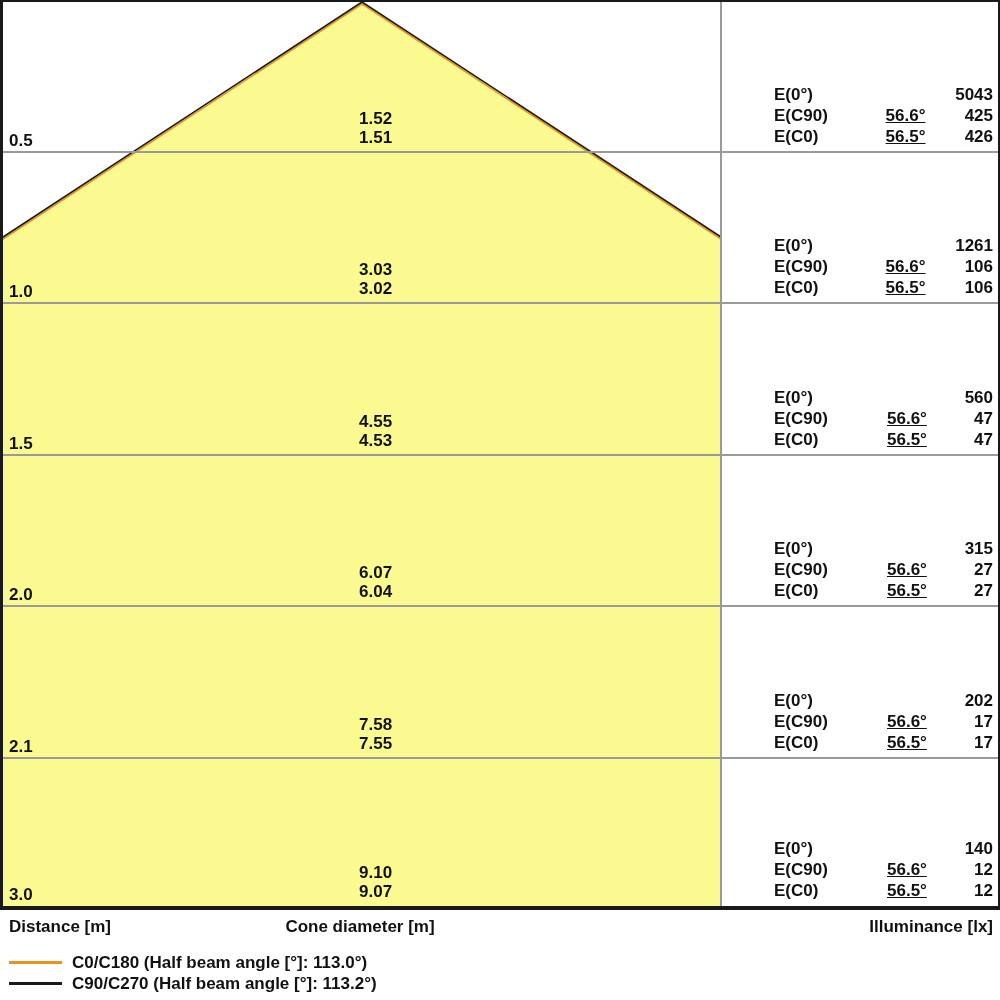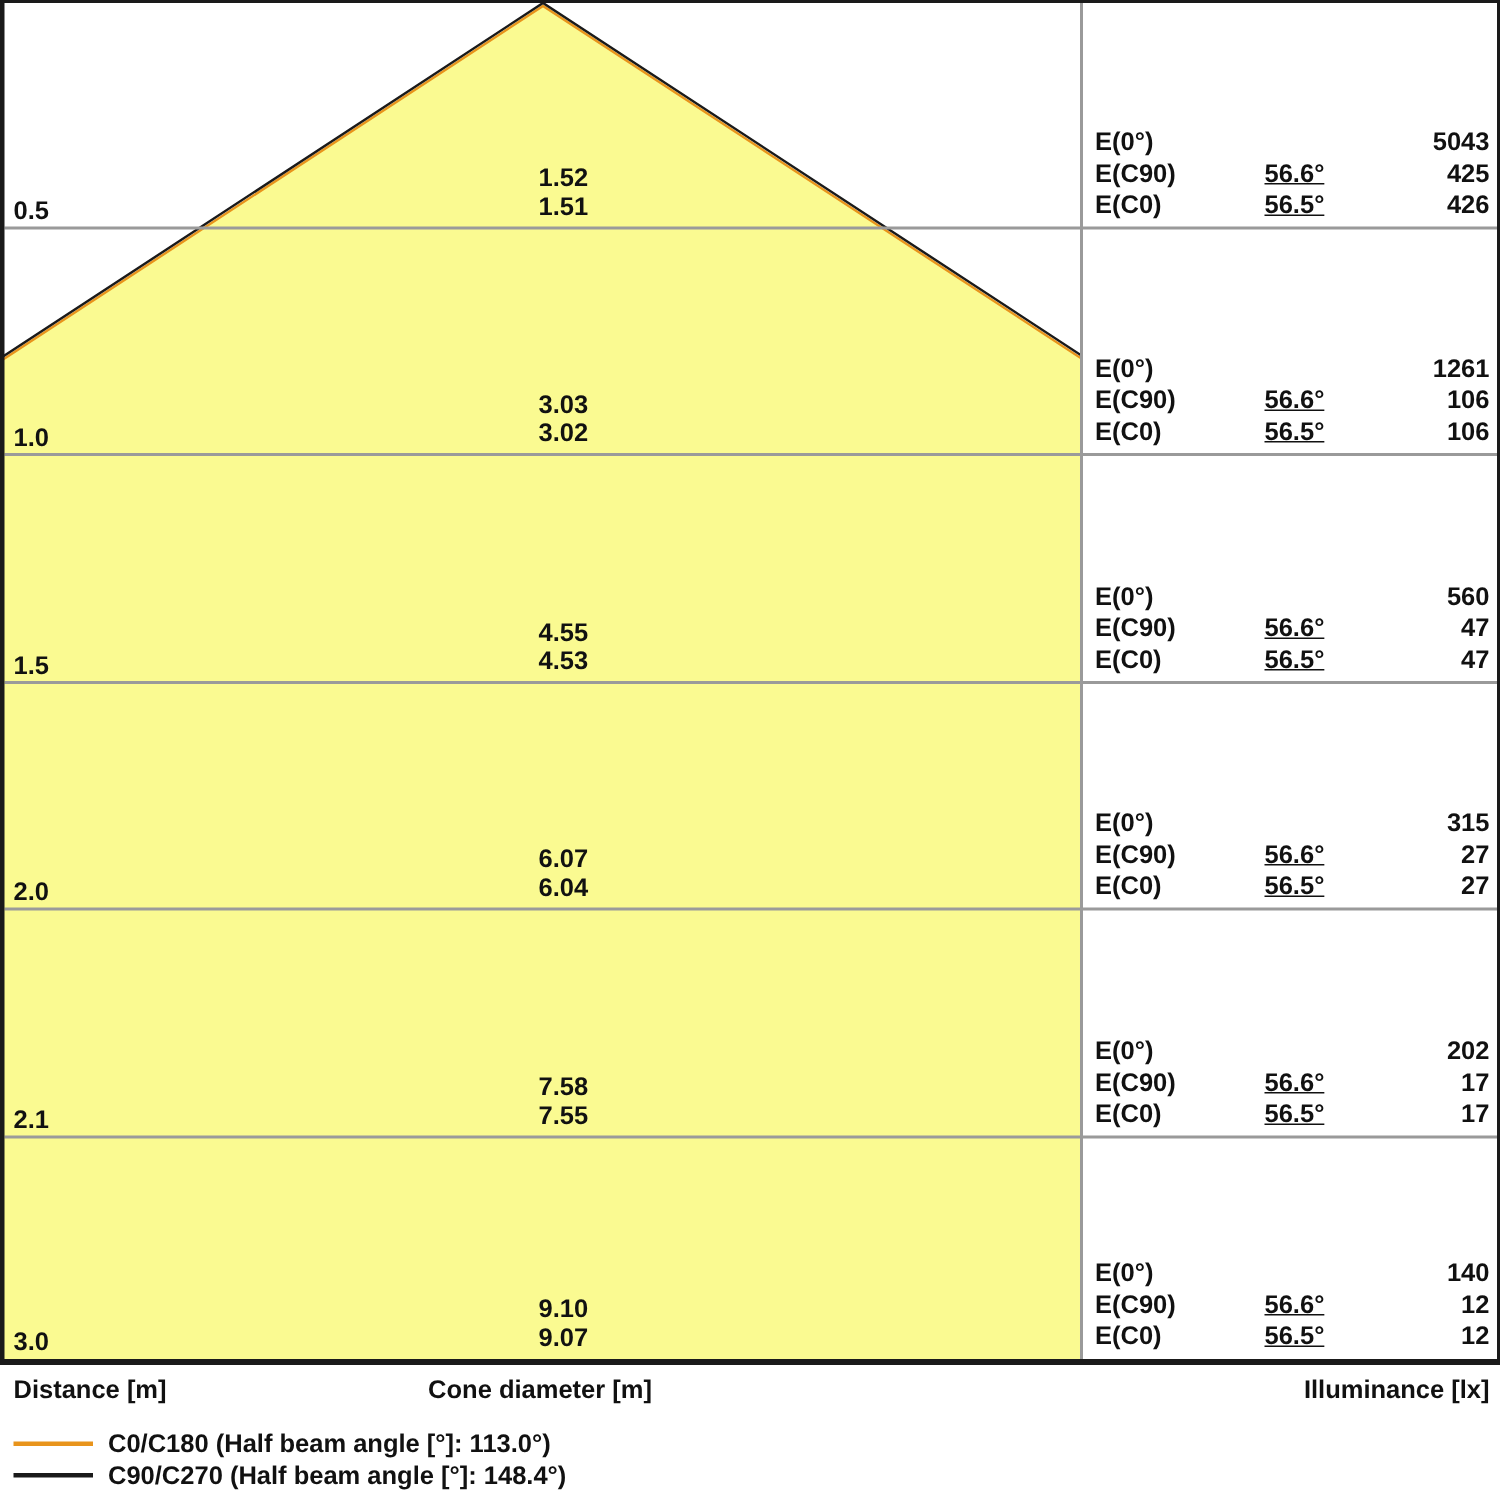--- a/index.html
+++ b/index.html
@@ -17,21 +17,21 @@
 
   
   .cone-svg{position:absolute;left:0;top:0;}
 
   
   .lbl{position:absolute;font-size:17px;white-space:nowrap;}
   .row-distance{left:9px;height:22px;line-height:22px;}
   .cone-values{left:359px;line-height:19px;}
   .illu-block{left:730px;width:263px;}
   .il-line{display:flex;height:21px;line-height:21px;}
-  .il-label{width:113px;}
+  .il-label{width:113px;margin-left:44px;}
   .il-angle{width:80px;text-decoration:underline;}
   .il-value{flex:1;text-align:right;}
 
   
   .foot-distance{left:9px;top:916px;height:22px;line-height:22px;}
   .foot-cone{left:235px;top:916px;width:250px;text-align:center;height:22px;line-height:22px;}
   .foot-illu{left:743px;top:916px;width:250px;text-align:right;height:22px;line-height:22px;}
 
   
   .legend-entry{position:absolute;left:0;height:21px;line-height:21px;padding-left:16px;}
@@ -204,16 +204,16 @@
   <div class="lbl foot-distance">Distance [m]</div>
   <div class="lbl foot-illu">Illuminance [lx]</div>
   <div class="lbl foot-cone">Cone diameter [m]</div>
 
   <div class="legend-entry" style="top:952px;width:1000px">
     <span class="legend-swatch sw-c0"></span>
     <span class="legend-text">C0/C180 (Half beam angle [°]: 113.0°)</span>
   </div>
   <div class="legend-entry" style="top:973px;width:1000px">
     <span class="legend-swatch sw-c90"></span>
-    <span class="legend-text">C90/C270 (Half beam angle [°]: 148.4°)</span>
+    <span class="legend-text">C90/C270 (Half beam angle [°]: 113.2°)</span>
   </div>
 
 </div>
 
 </body></html>

